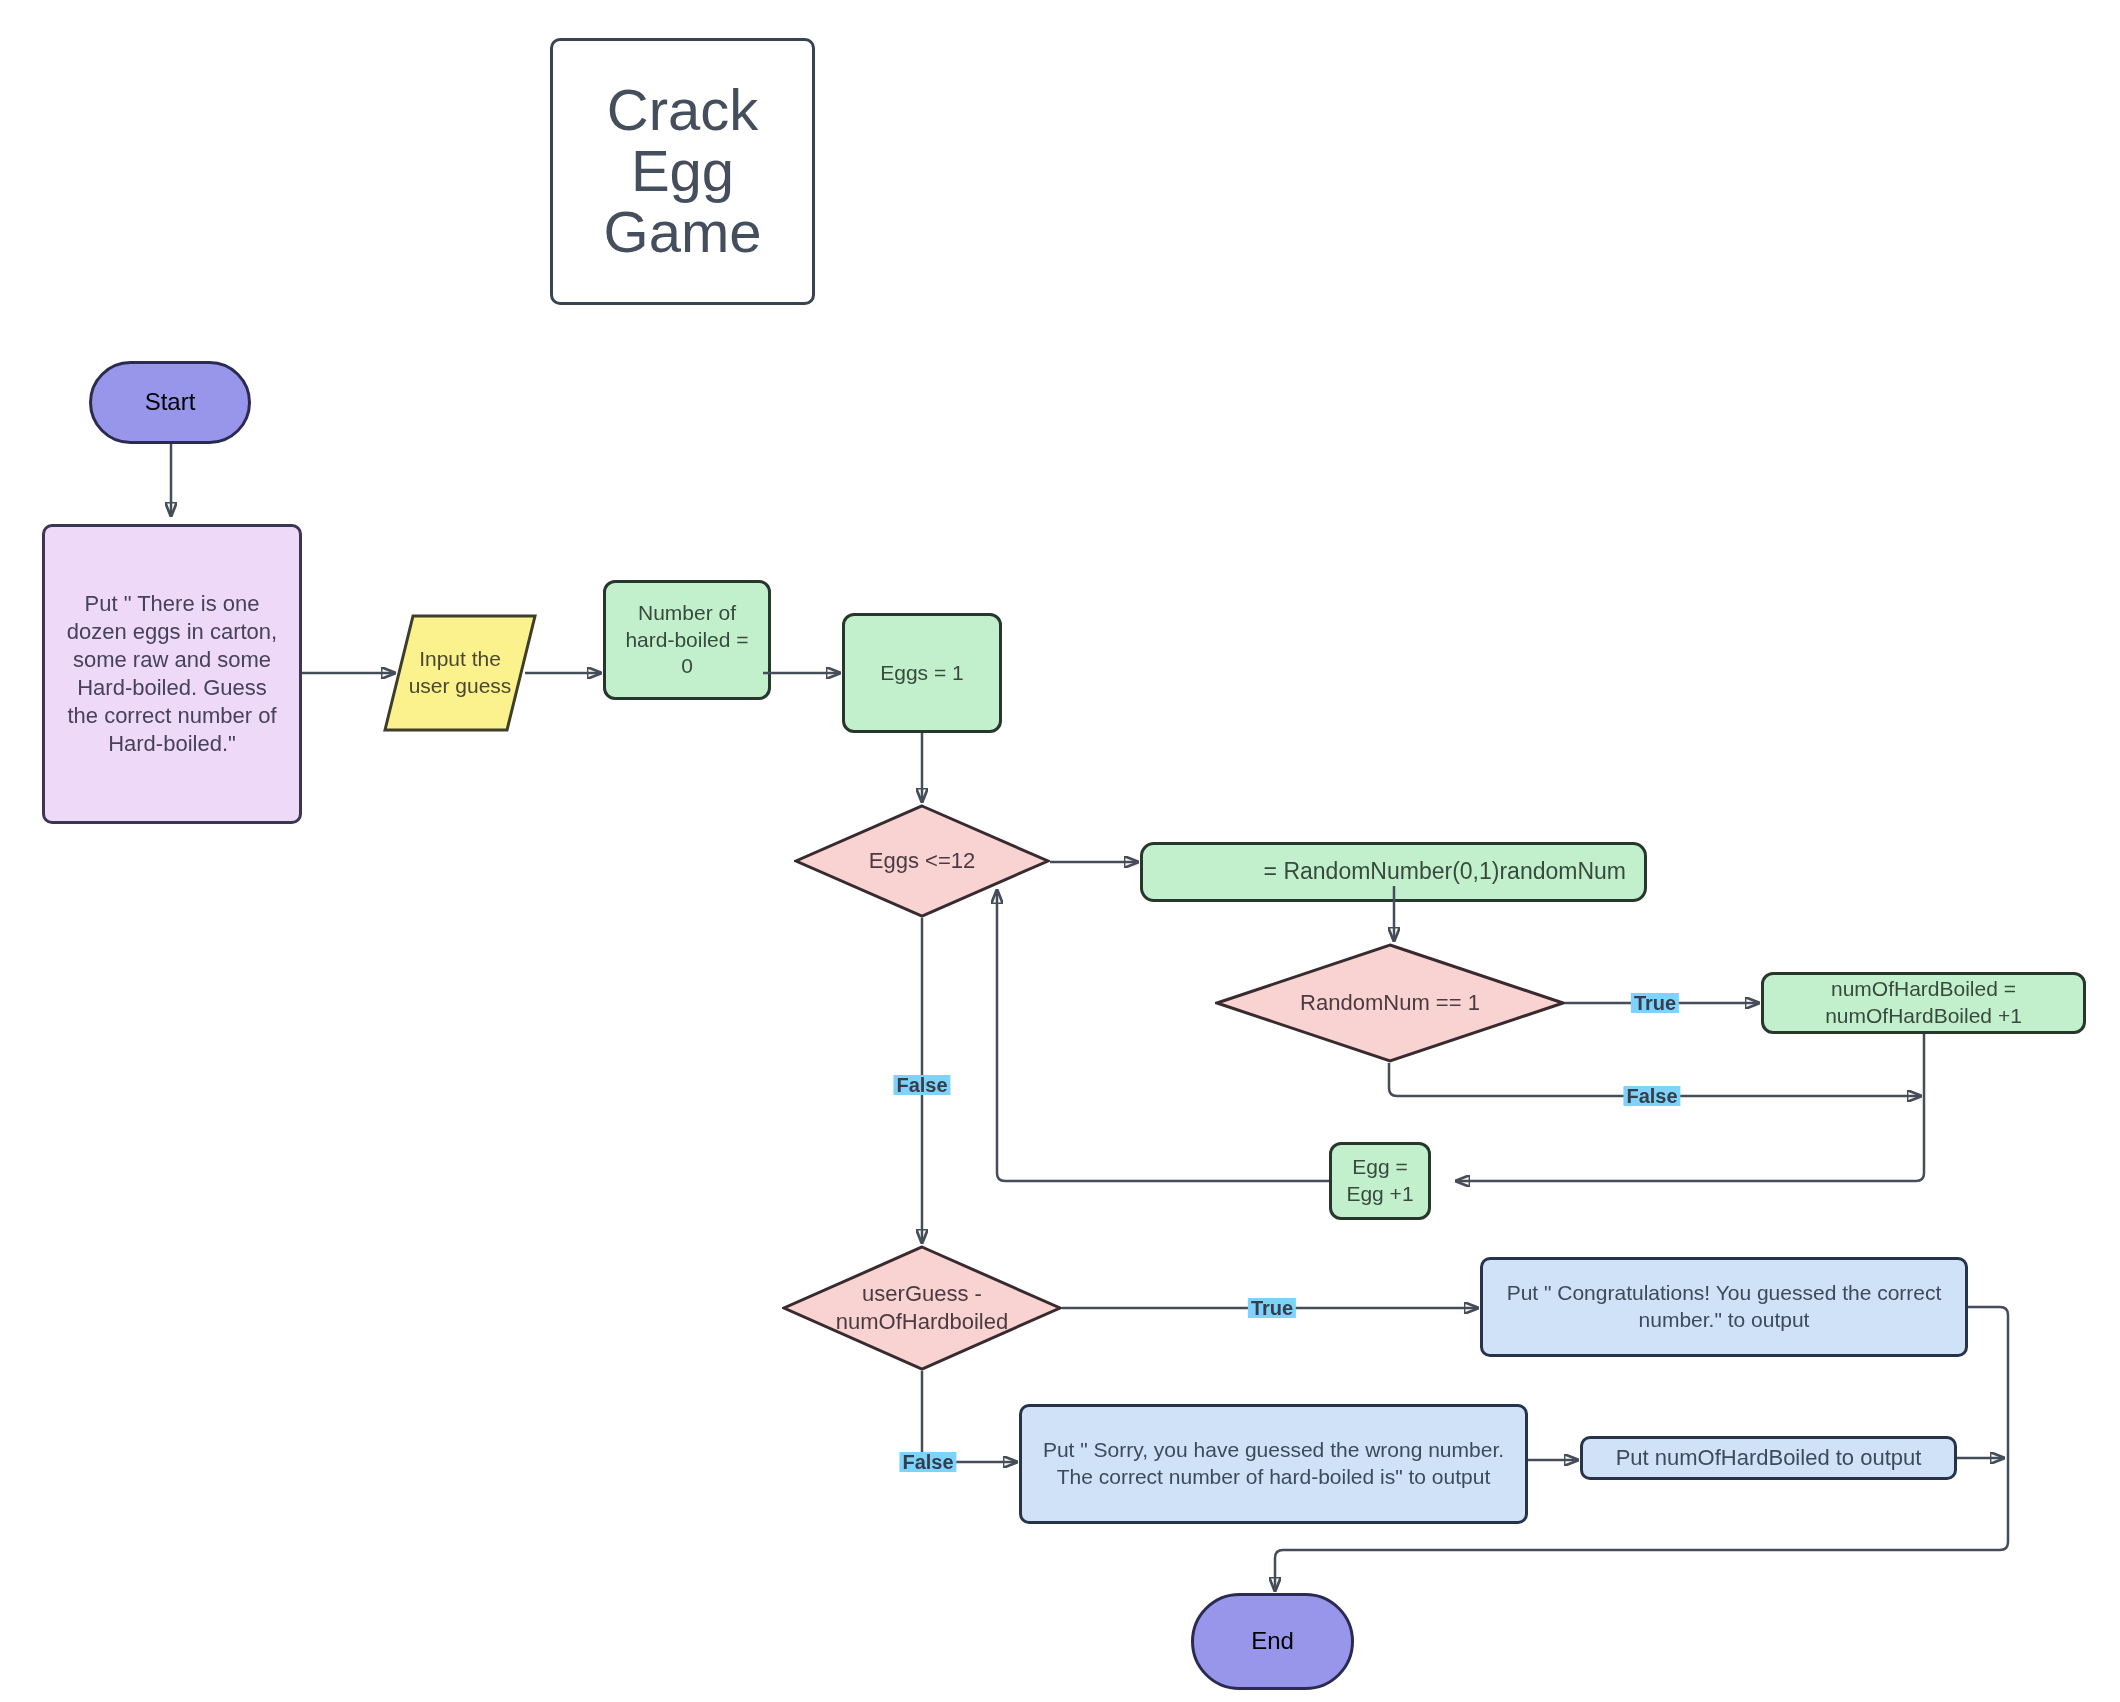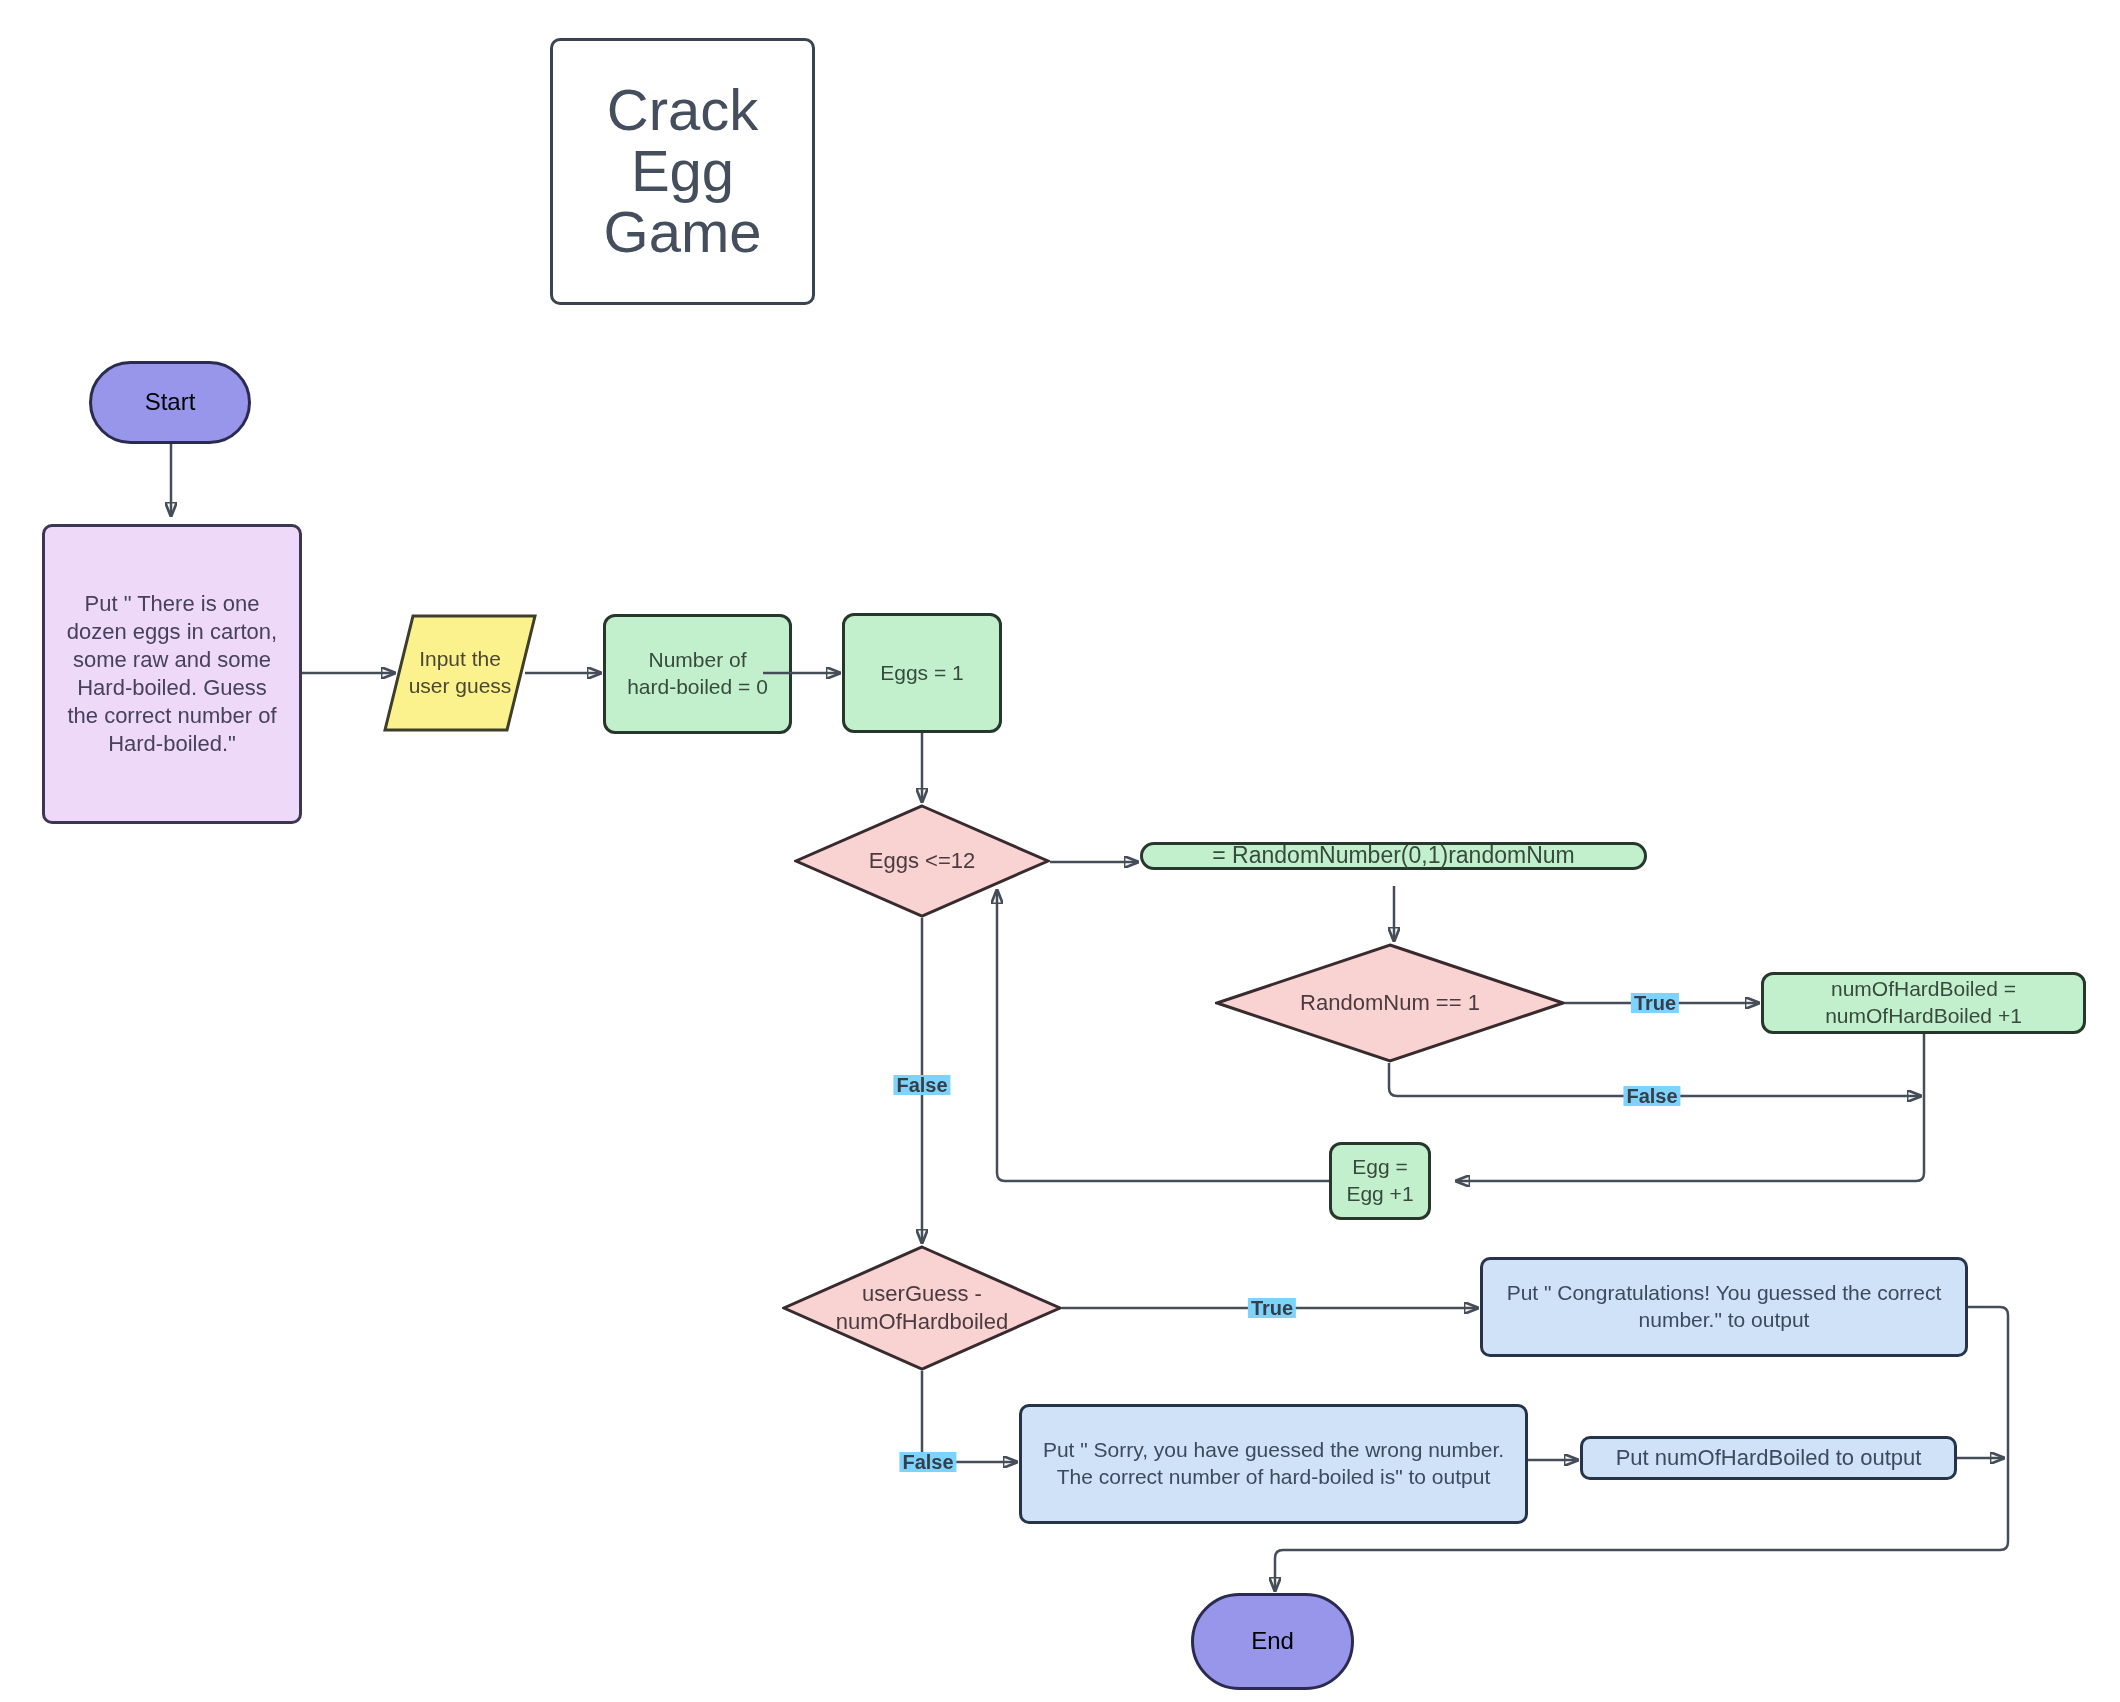--- a/index.html
+++ b/index.html
@@ -65,36 +65,36 @@
     <span class="shape-label">Put " There is one dozen eggs in carton, some raw and some Hard-boiled. Guess the correct number of Hard-boiled."</span>
   </div>
 
   <div class="node f21" style="left:383px;top:614px;width:154px;height:118px;color:#4a4733;">
     <svg class="shape-svg" viewBox="0 0 154 118" preserveAspectRatio="none">
       <polygon points="30,2 152,2 124,116 2,116" fill="#fbf28d" stroke="#3f3e2a" stroke-width="3"></polygon>
     </svg>
     <span class="shape-label">Input the user guess</span>
   </div>
 
-  <div class="node rect f21" style="left:603px;top:614px;width:189px;height:120px;justify-content:center;">
+  <div class="node rect f21" style="left:603px;top:580px;width:168px;height:120px;justify-content:center;">
     <span class="shape-label">Number of hard-boiled = 0</span>
   </div>
 
   <div class="node rect f21" style="left:842px;top:613px;width:160px;height:120px;">
     <span class="shape-label">Eggs = 1</span>
   </div>
 
   <div class="node f22" style="left:794px;top:804px;width:256px;height:114px;color:#4a3b41;">
     <svg class="shape-svg" viewBox="0 0 256 114" preserveAspectRatio="none">
       <polygon points="128,2 254,57 128,112 2,57" fill="#f9d2d2" stroke="#382b30" stroke-width="3"></polygon>
     </svg>
     <span class="shape-label">Eggs &lt;=12</span>
   </div>
 
-  <div class="node rect f23" style="left:1140px;top:842px;width:507px;height:28px;border-radius:14px;">
+  <div class="node rect f23" style="left:1140px;top:842px;width:507px;height:60px;border-radius:14px;justify-content:flex-end;">
     <span class="shape-label">= RandomNumber(0,1)randomNum</span>
   </div>
 
   <div class="node f22" style="left:1215px;top:943px;width:350px;height:120px;color:#4a3b41;">
     <svg class="shape-svg" viewBox="0 0 350 120" preserveAspectRatio="none">
       <polygon points="175,2 348,60 175,118 2,60" fill="#f9d2d2" stroke="#382b30" stroke-width="3"></polygon>
     </svg>
     <span class="shape-label">RandomNum == 1</span>
   </div>
 

